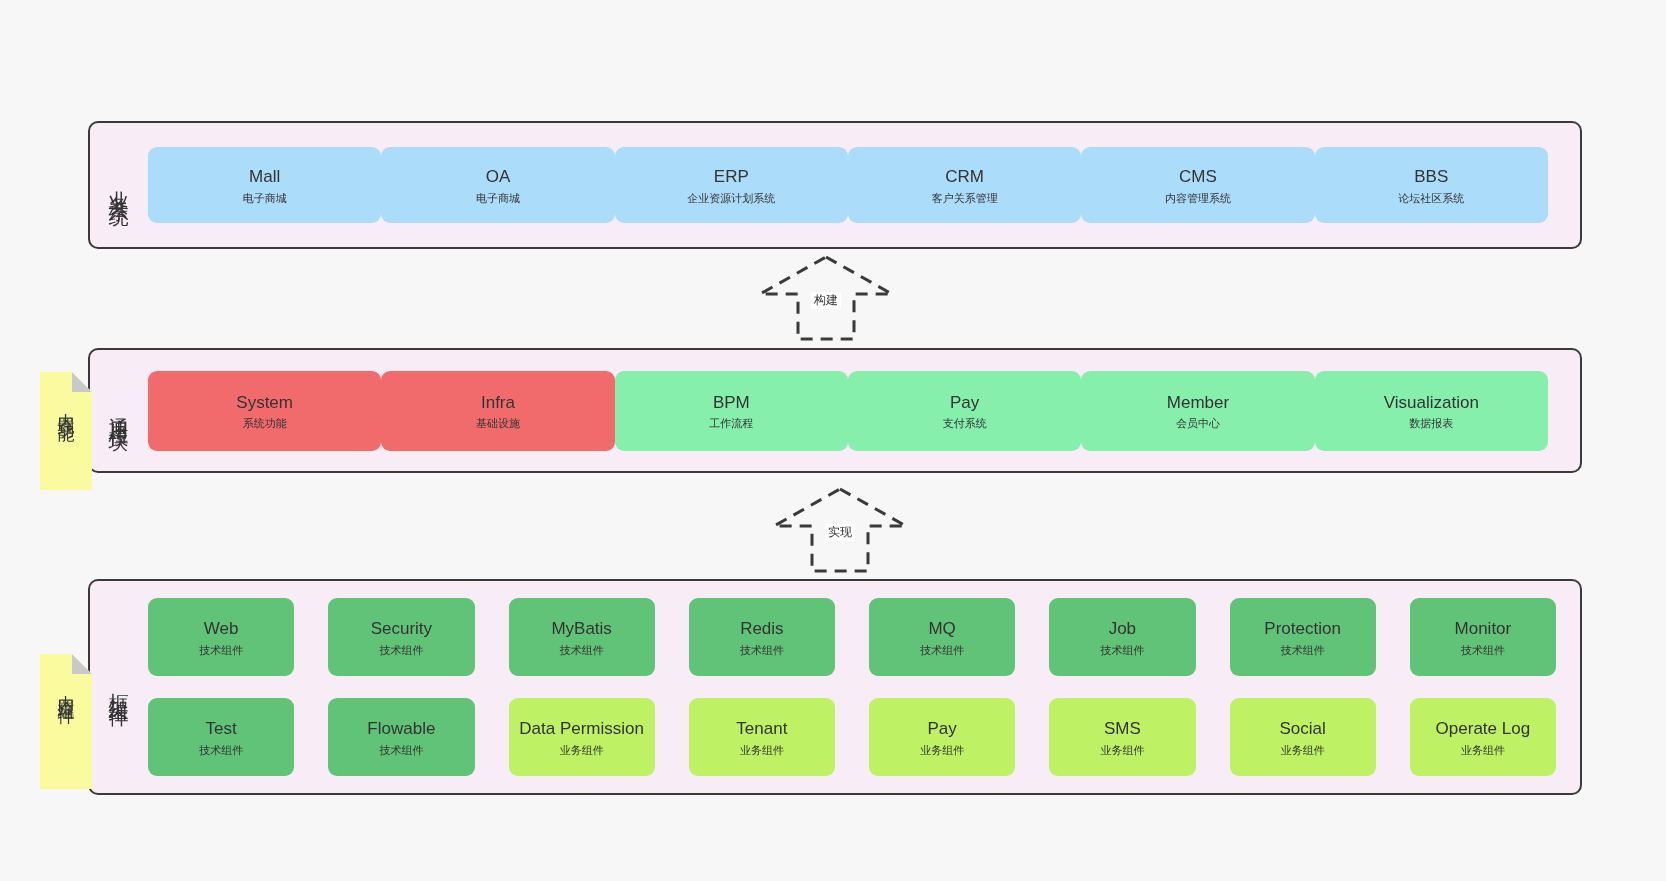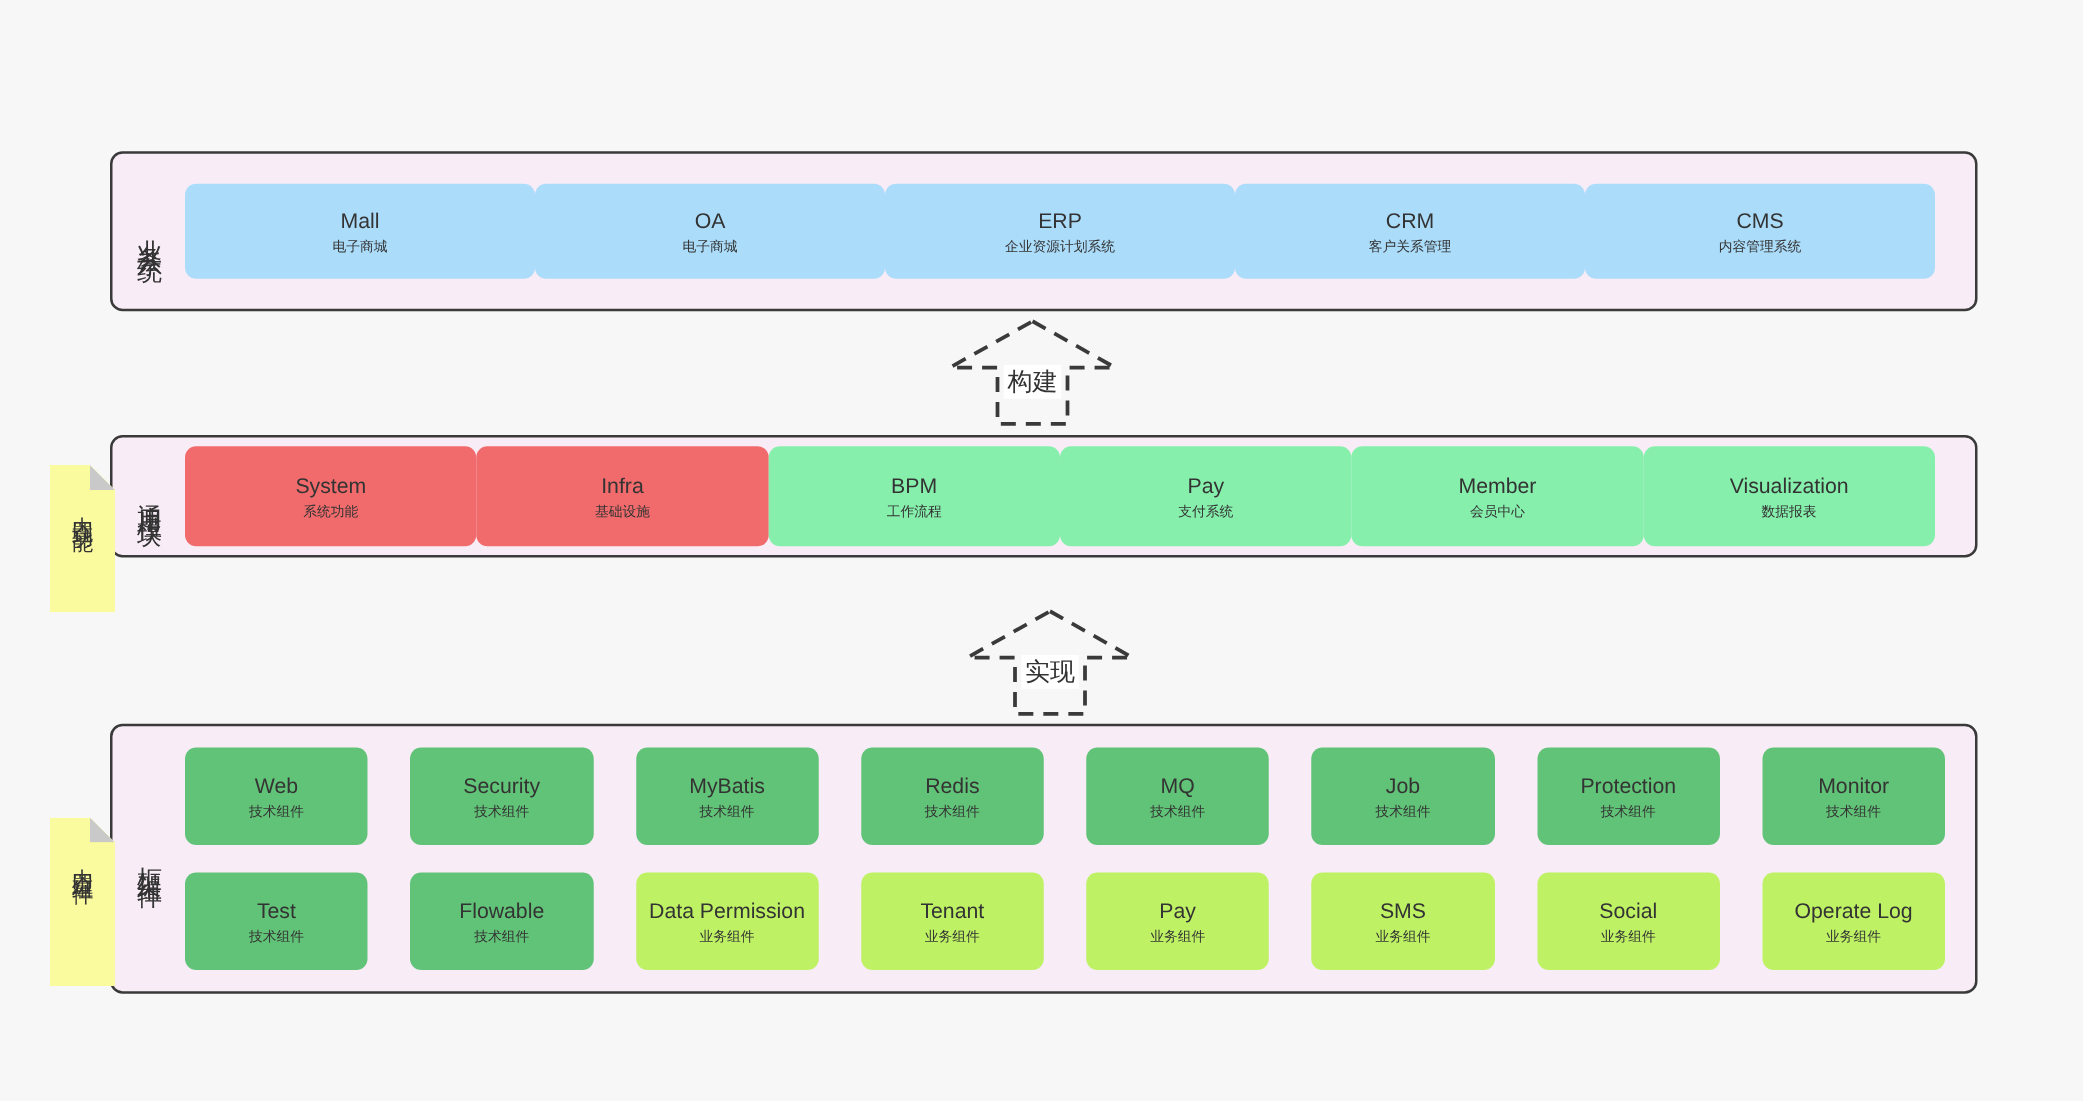--- a/index.html
+++ b/index.html
@@ -8,21 +8,21 @@
     width:1666px; height:881px; position:relative; overflow:hidden;
     background:#f7f7f7; color:#333;
     font-family:"Liberation Sans","DejaVu Sans",sans-serif;
   }
   .section {
     position:absolute; background:#f8ecf6;
     border:2px solid #3a3a3a; border-radius:10px;
     display:flex; align-items:center;
   }
   #sec-business   { left:88px; top:121px; width:1494px; height:128px; }
-  #sec-modules    { left:88px; top:348px; width:1494px; height:98px; }
+  #sec-modules    { left:88px; top:348px; width:1494px; height:125px; }
   #sec-components { left:88px; top:579px; width:1494px; height:216px; }
 
   .label-wrap { flex:none; width:58px; display:flex; align-items:center; justify-content:center; align-self:stretch; }
   .vlabel {
     writing-mode:vertical-lr; text-orientation:upright;
     font-size:20px; letter-spacing:5px; color:#333; line-height:1;
   }
 
   .boxes { flex:1; display:flex; padding-right:32px; align-items:center; }
   .box {
@@ -43,21 +43,21 @@
   .boxes-col { flex:1; display:flex; flex-direction:column; gap:22px; padding-right:24px; }
   .comp-row { display:flex; gap:34px;justify-content:center; }
   .comp-row .box { height:78px; padding:0 6px; }
 
   .arrow { position:absolute; width:140px; height:88px; }
   #arrow-build { left:756px; top:254px; }
   #arrow-impl  { left:770px; top:486px; }
   .arrow svg { display:block; width:100%; height:100%; }
   .arrow-label {
     position:absolute; left:50%; top:38px; transform:translateX(-50%);
-    background:#ffffff; padding:0 3px; font-size:20px; white-space:nowrap;
+    background:#ffffff; padding:0 3px; font-size:12px; white-space:nowrap;
   }
 
   .sticky {
     position:absolute; width:52px; background:#fafa9e; z-index:3;
     clip-path:polygon(0 0, calc(100% - 20px) 0, 100% 20px, 100% 100%, 0 100%);
     display:flex; justify-content:center; padding-top:28px;
   }
   #sticky-modules    { left:40px; top:372px; height:118px; }
   #sticky-components { left:40px; top:654px; height:135px; }
   .fold {
@@ -90,20 +90,24 @@
       <div class="box-desc">企业资源计划系统</div>
     </div>
     <div class="box blue">
       <div class="box-name">CRM</div>
       <div class="box-desc">客户关系管理</div>
     </div>
     <div class="box blue">
       <div class="box-name">CMS</div>
       <div class="box-desc">内容管理系统</div>
     </div>
+    <div class="box blue">
+      <div class="box-name">BBS</div>
+      <div class="box-desc">论坛社区系统</div>
+    </div>
   </div>
 </div>
 
 <div class="arrow" id="arrow-build">
   <svg viewBox="0 0 140 88">
     <path d="M70 3 L136 40 L98 40 L98 85 L42 85 L42 40 L4 40 Z" fill="none" stroke="#3a3a3a" stroke-width="3" stroke-dasharray="12 8"></path>
   </svg>
   <div class="arrow-label">构建</div>
 </div>
 

